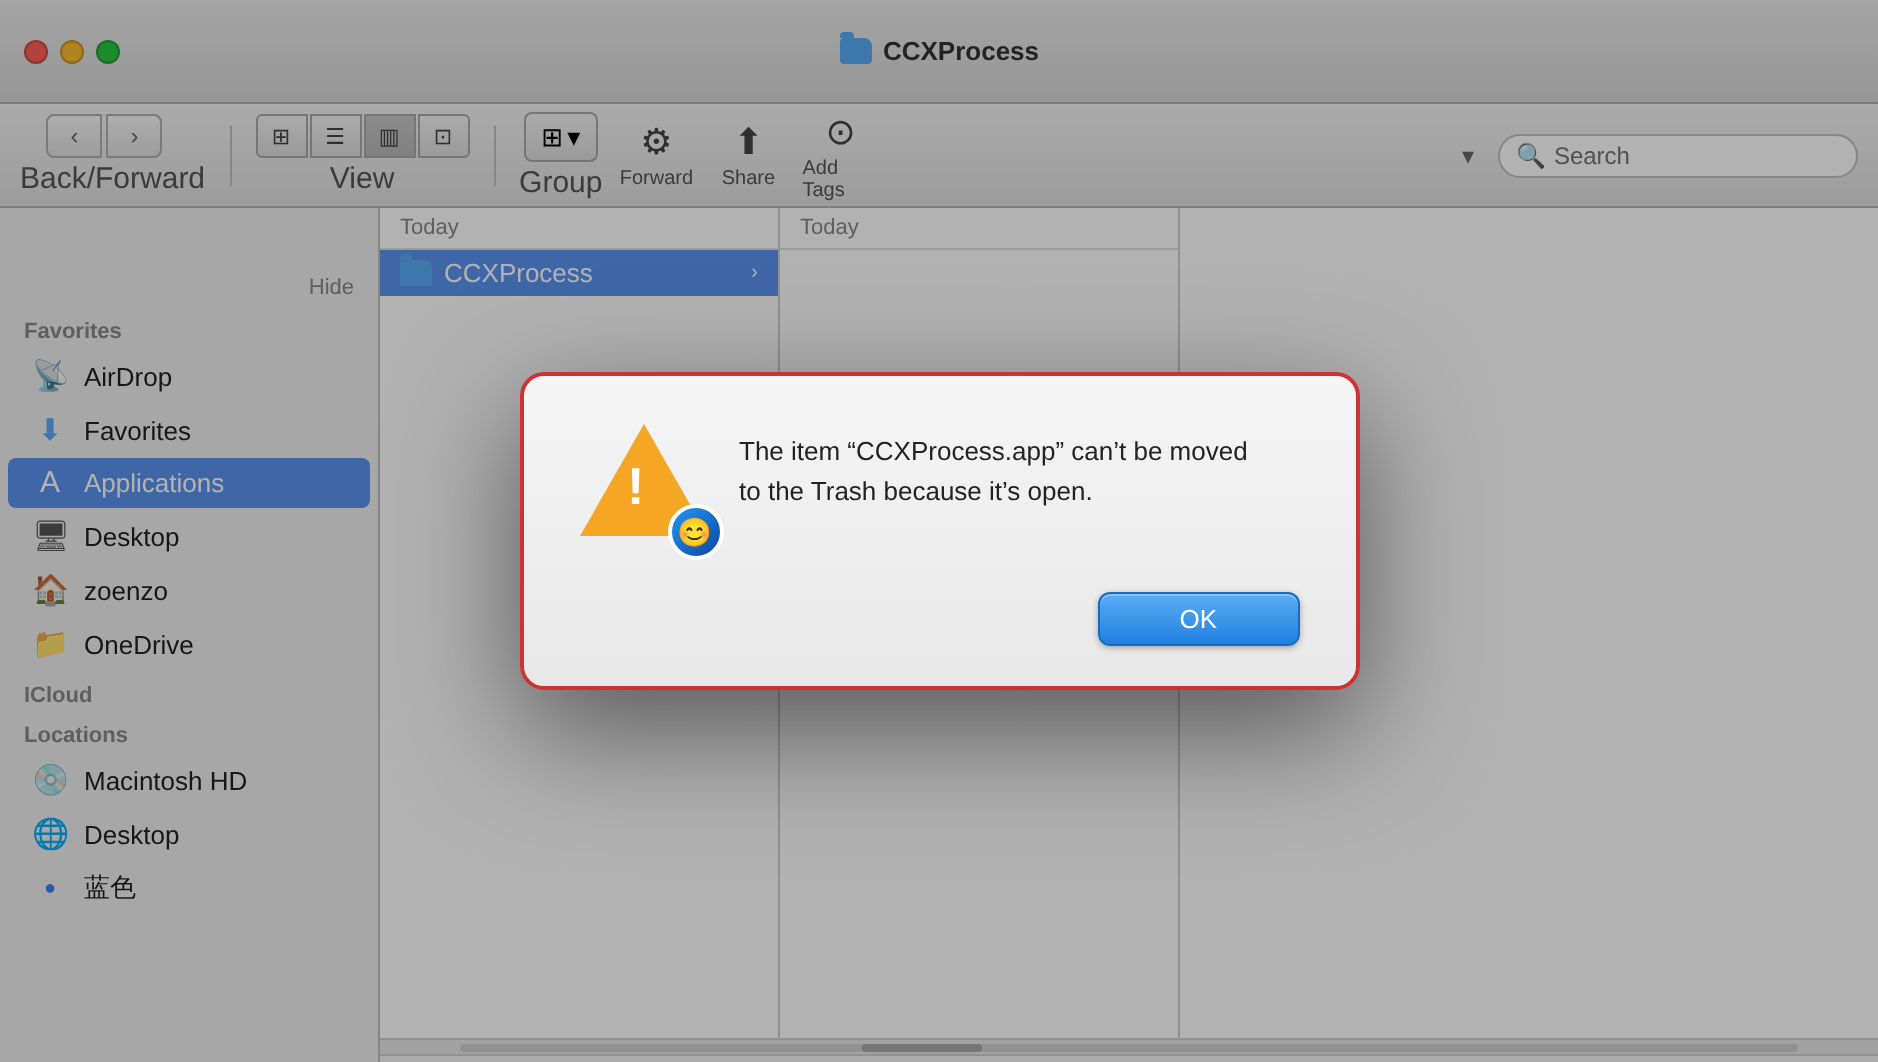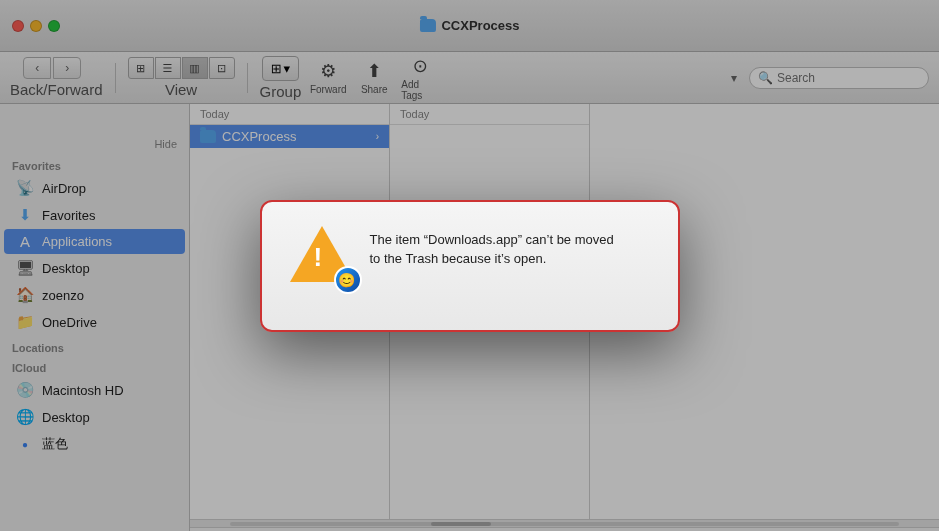--- a/index.html
+++ b/index.html
@@ -535,23 +535,23 @@
     </div>
     <div class="sidebar-item">
       <span class="item-icon">🏠</span>
       <span>zoenzo</span>
     </div>
     <div class="sidebar-item">
       <span class="item-icon">📁</span>
       <span>OneDrive</span>
     </div>
 
+    <div class="sidebar-section-label">iCloud</div>
+
     <div class="sidebar-section-label">Locations</div>
-
-    <div class="sidebar-section-label">iCloud</div>
     <div class="sidebar-item">
       <span class="item-icon">💿</span>
       <span>Macintosh HD</span>
     </div>
     <div class="sidebar-item">
       <span class="item-icon">🌐</span>
       <span>Desktop</span>
     </div>
 
     <div class="sidebar-item">
@@ -600,17 +600,20 @@
 
 <div class="dialog-overlay">
   <div class="dialog">
     <div class="dialog-content">
       <div class="dialog-icon">
         <div class="warning-triangle"></div>
         <div class="finder-badge">
           <span style="color:white; font-size:14px;">😊</span>
         </div>
       </div>
-      <div class="dialog-message" style="white-space: pre-line;">The item “Downloads.app” can’t be moved
+      <div class="dialog-message" style="white-space: pre-line;">The item “CCXProcess.app” can’t be moved
 to the Trash because it’s open.</div>
     </div>
+    <div class="dialog-footer">
+      <button class="ok-button">OK</button>
+    </div>
   </div>
 </div>
 
 </body></html>

